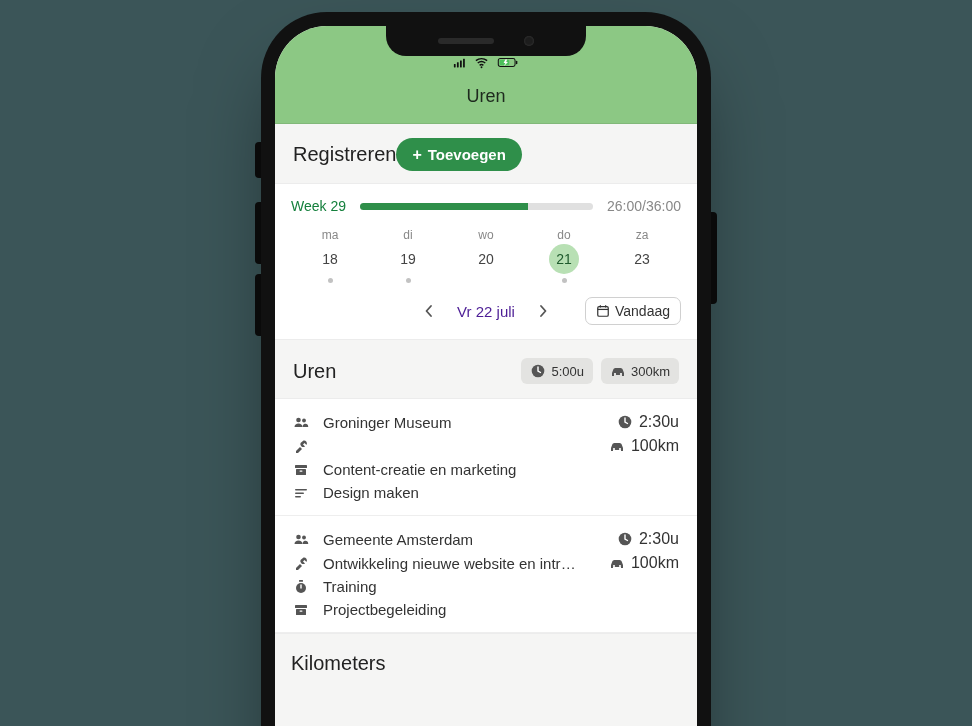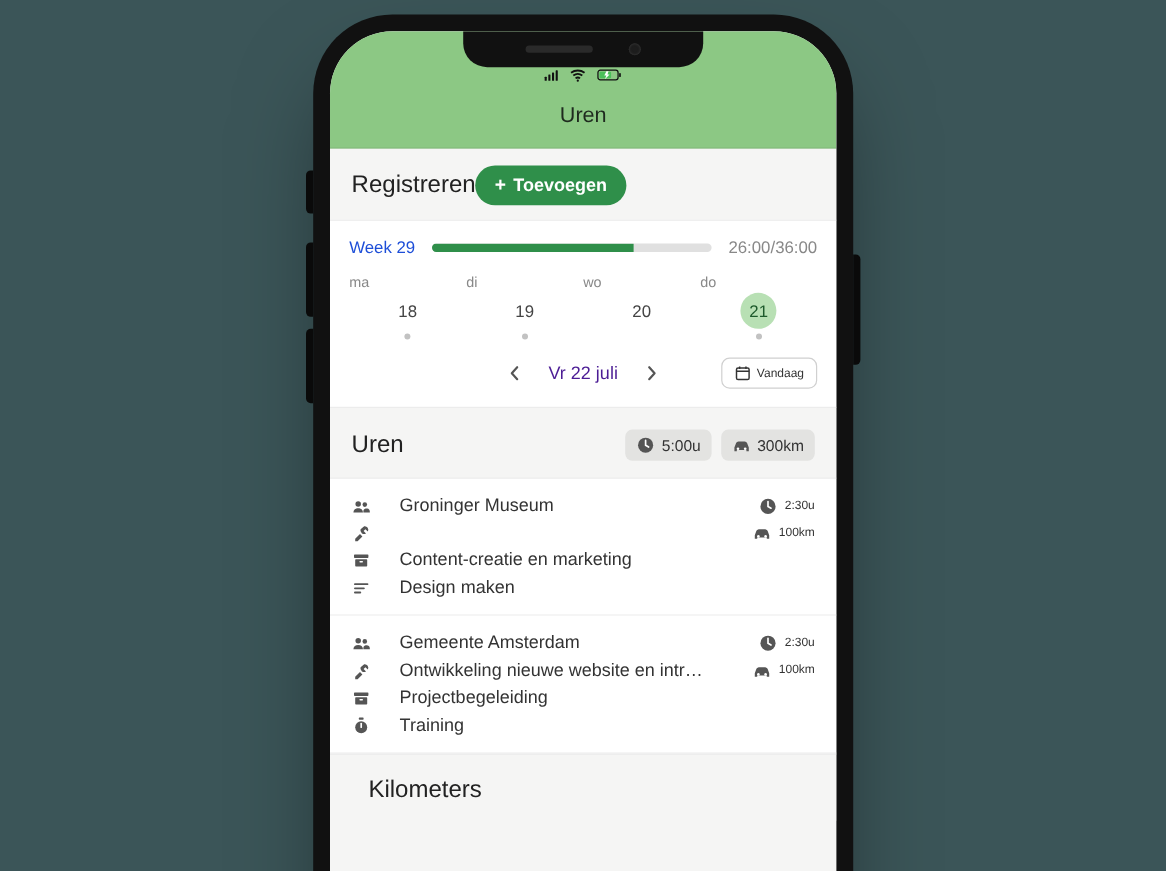--- a/index.html
+++ b/index.html
@@ -89,45 +89,45 @@
   .add-btn .plus { font-size:16px; line-height:1; }
 
   .week-card {
     background:#fff;
     margin: 0;
     padding: 14px 16px 14px;
     border-top:1px solid #ececec;
     border-bottom:1px solid #ececec;
   }
   .week-top { display:flex; align-items:center; gap:14px; }
-  .week-label { font-size:14px; color:#1d4ed8; white-space:nowrap; }
+  .week-label { font-size:14px; color:#15803d; white-space:nowrap; }
   .progress-wrap { flex:1; height:7px; background:#e0e0e0; border-radius:4px; overflow:hidden; }
   .progress-fill { height:100%; background:#2f8f4a; }
   .week-total { font-size:14px; color:#888; white-space:nowrap; }
 
   .days-row { display:flex; justify-content:space-between; margin-top:14px; }
-  .day { flex:1; text-align:left; cursor:pointer; }
+  .day { flex:1; text-align:center; cursor:pointer; }
   .day-name { font-size:12px; color:#888; }
   .day-num-wrap { display:flex; justify-content:center; margin-top:2px; }
   .day-num {
     width:30px; height:30px; border-radius:50%;
     display:flex; align-items:center; justify-content:center;
     font-size:14px; color:#444;
   }
   .day.current .day-num { background:#b8e0b4; color:#1e5a2c; }
   .day.selected .day-num { background:#c9c9c9; color:#333; }
   .day-dot { width:5px; height:5px; border-radius:50%; background:#c2c2c2; margin:4px auto 0; }
 
   .date-nav { display:flex; align-items:center; justify-content:center; gap:14px; margin-top:14px; position:relative; }
   .nav-chev { width:28px; height:28px; display:flex; align-items:center; justify-content:center; color:#666; cursor:pointer; }
   .date-label { font-size:15px; color:#4c1d95; font-weight:500; }
   .today-btn {
     position:absolute; right:0; top:50%; transform:translateY(-50%);
     background:#fff; border:1px solid #d0d0d0; border-radius:7px;
-    padding:5px 10px; font-size:10px; color:#333;
+    padding:5px 10px; font-size:14px; color:#333;
     display:flex; align-items:center; gap:5px; cursor:pointer;
   }
 
   .hours-header {
     background:#f5f5f4;
     padding: 18px 18px 14px;
     display:flex; align-items:center; justify-content:space-between;
     border-bottom:1px solid #ececec;
   }
   .badges { display:flex; gap:8px; }
@@ -137,29 +137,29 @@
     display:flex; align-items:center; gap:5px;
   }
 
   .entry-list { background:#fff; }
   .entry {
     padding:14px 18px;
     border-bottom:1px solid #eee;
   }
   .entry-row { display:flex; align-items:center; justify-content:space-between; margin-bottom:6px; }
   .entry-row:last-child { margin-bottom:0; }
-  .entry-left { display:flex; align-items:center; gap:24px; min-width:0; }
+  .entry-left { display:flex; align-items:center; gap:14px; min-width:0; }
   .entry-left span.text { font-size:15px; color:#333; white-space:nowrap; overflow:hidden; text-overflow:ellipsis; max-width:260px; }
-  .entry-right { display:flex; align-items:center; gap:6px; font-size:10px; color:#333; }
+  .entry-right { display:flex; align-items:center; gap:6px; font-size:16px; color:#333; }
   .ico { width:16px; height:16px; color:#555; flex-shrink:0; }
 
   .km-header {
     background:#f5f5f4;
     border-top:1px solid #ececec;
-    padding:18px 32px 14px;
+    padding:18px 16px 14px;
   }
 </style>
 </head>
 <body>
 
 <svg width="0" height="0" style="position:absolute">
   <defs>
     <g id="i-clock">
         <circle cx="8" cy="8" r="6.3" fill="currentColor"></circle>
         <path d="M8 4v4l2.5 1.5" stroke="#fff" stroke-width="1.4" fill="none" stroke-linecap="round"></path>
@@ -305,20 +305,27 @@
             </div>
             <div style="height:9px"></div>
           </div>
           <div class="day current">
             <div class="day-name">do</div>
             <div class="day-num-wrap">
               <div class="day-num">21</div>
             </div>
             <div class="day-dot"></div>
           </div>
+          <div class="day">
+            <div class="day-name">za</div>
+            <div class="day-num-wrap">
+              <div class="day-num">23</div>
+            </div>
+            <div style="height:9px"></div>
+          </div>
         </div>
 
       <div class="date-nav">
         <div class="nav-chev">
           <svg class="ico" viewBox="0 0 16 16">
               <use href="#i-chevL"></use>
             </svg>
         </div>
         <div class="date-label">Vr 22 juli</div>
         <div class="nav-chev">
@@ -424,31 +431,31 @@
             <div class="entry-right">
               <svg class="ico" viewBox="0 0 16 16">
                 <use href="#i-car"></use>
               </svg>
               <span>100km</span>
             </div>
           </div>
           <div class="entry-row">
             <div class="entry-left">
               <svg class="ico" viewBox="0 0 16 16">
+                <use href="#i-stopwatch"></use>
+              </svg>
+              <span class="text">Training</span>
+            </div>
+          </div>
+          <div class="entry-row">
+            <div class="entry-left">
+              <svg class="ico" viewBox="0 0 16 16">
                 <use href="#i-archive"></use>
               </svg>
               <span class="text">Projectbegeleiding</span>
-            </div>
-          </div>
-          <div class="entry-row">
-            <div class="entry-left">
-              <svg class="ico" viewBox="0 0 16 16">
-                <use href="#i-stopwatch"></use>
-              </svg>
-              <span class="text">Training</span>
             </div>
           </div>
         </div>
       </div>
 
     <div class="km-header">
       <div class="section-title">Kilometers</div>
     </div>
 
   </div>

